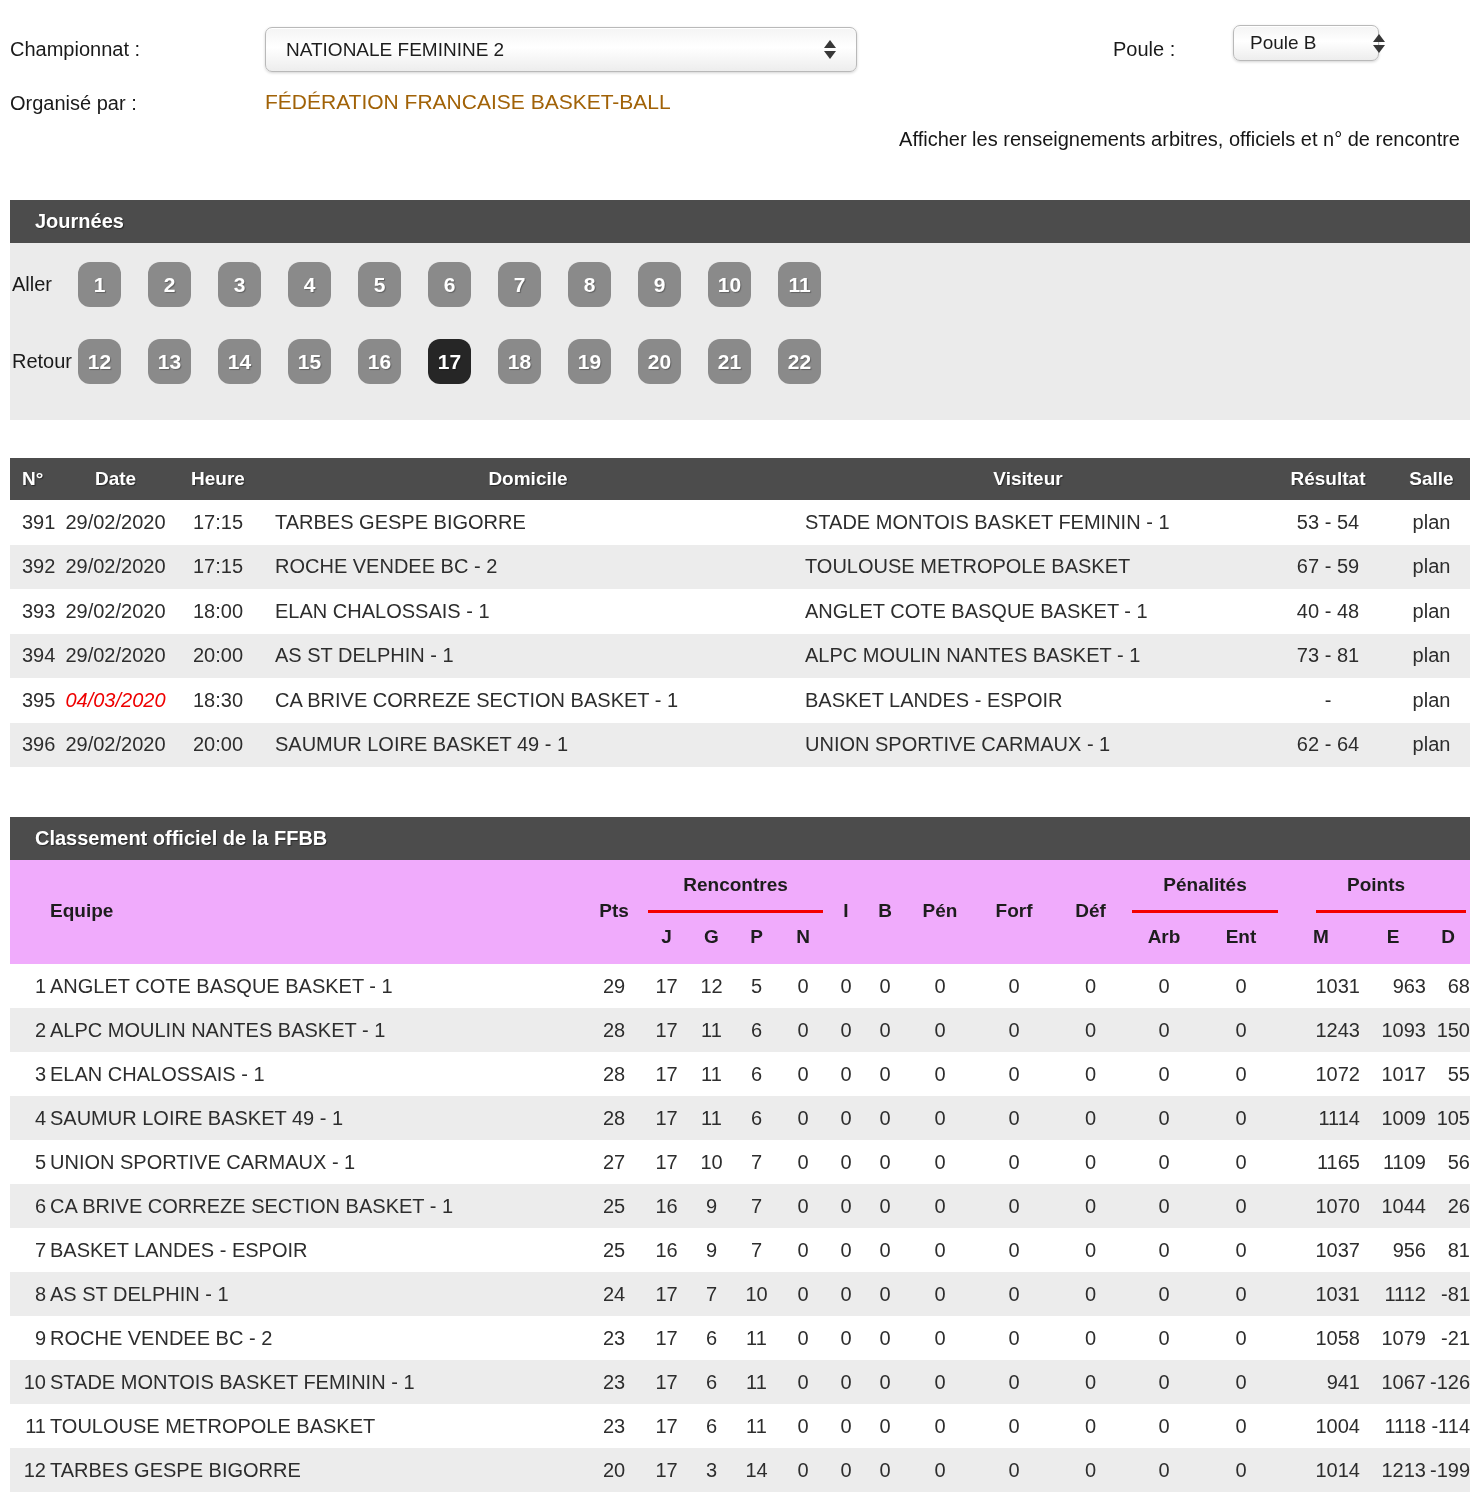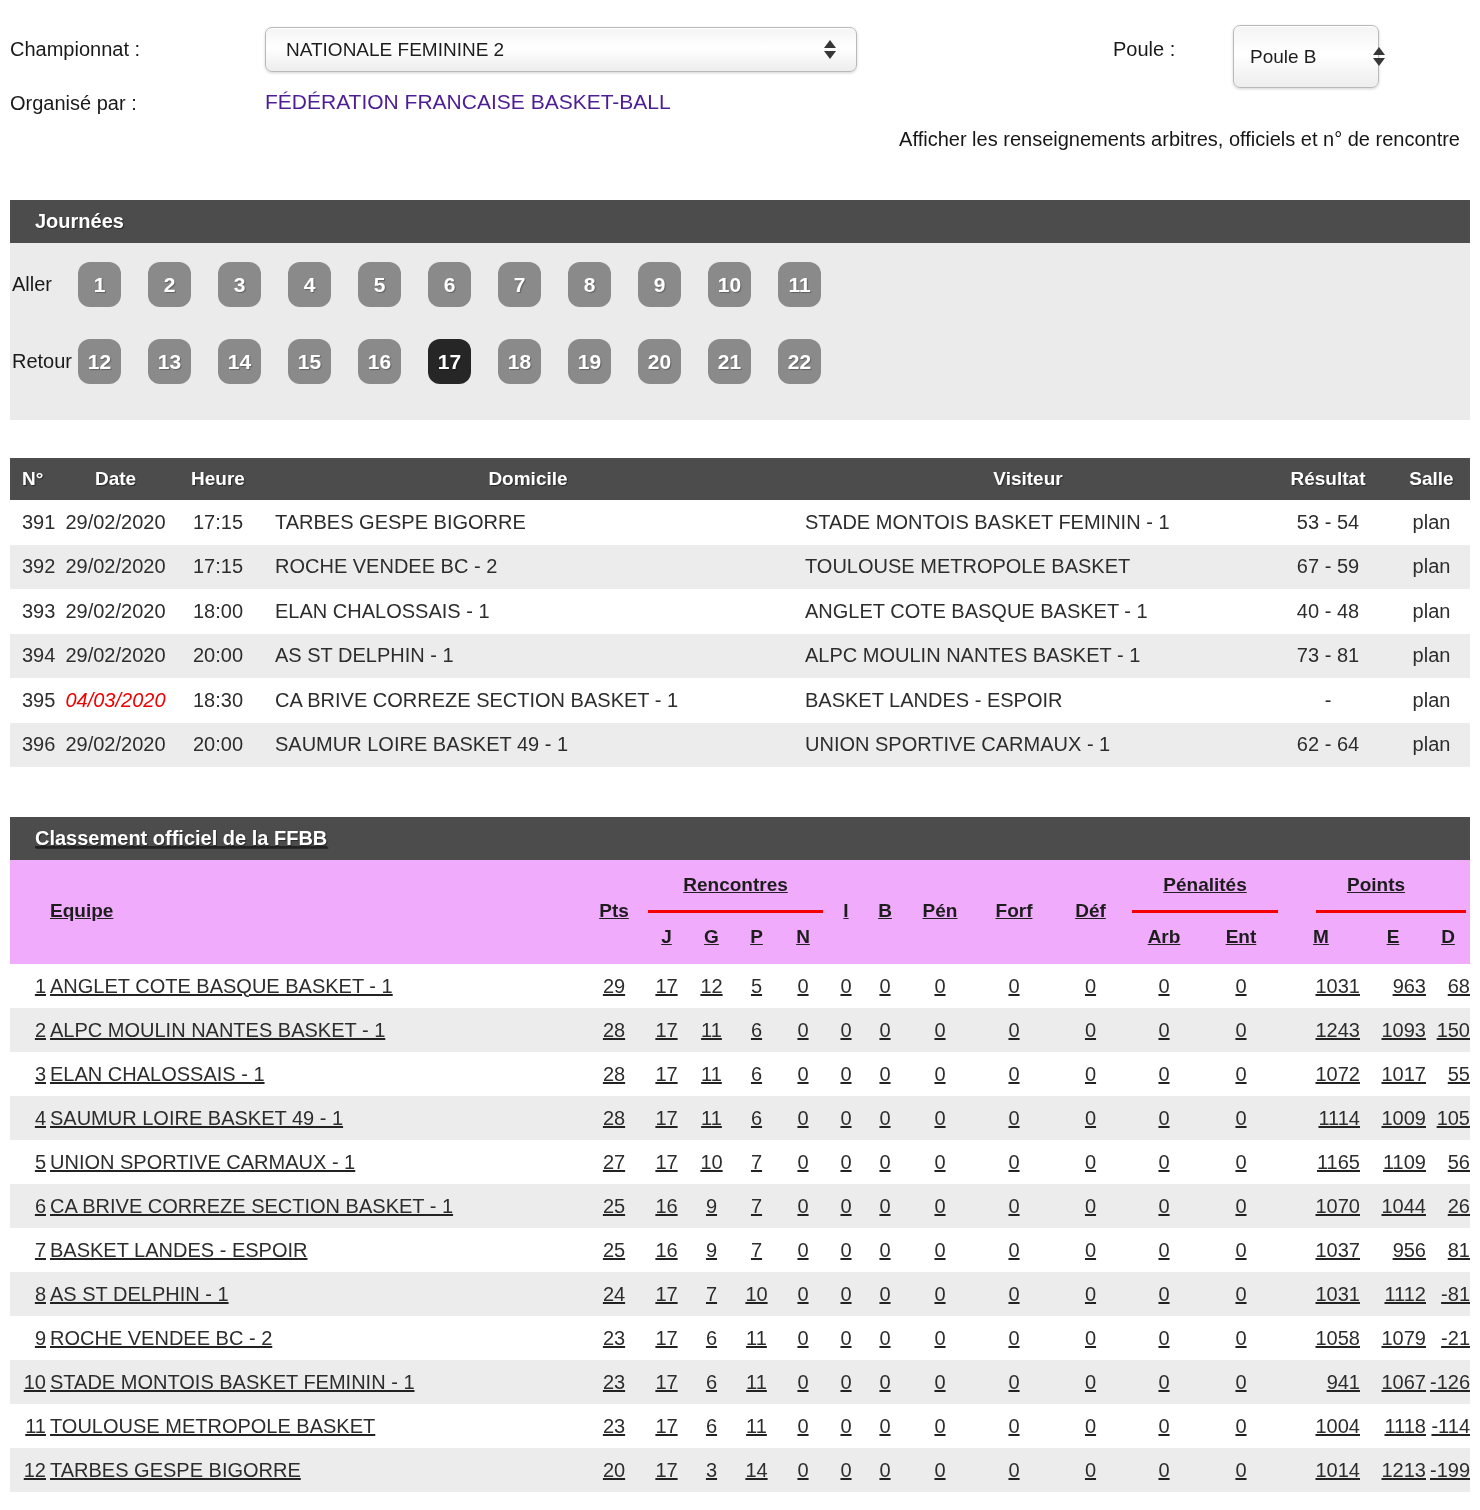--- a/index.html
+++ b/index.html
@@ -7,31 +7,31 @@
   body {
     width:1480px; height:1510px; overflow:hidden; position:relative;
     font-family:"Liberation Sans","DejaVu Sans",sans-serif;
     color:#222; -webkit-font-smoothing:antialiased;
   }
   
   .top { position:relative; height:200px; }
   .lbl { position:absolute; font-size:20px; color:#1a1a1a; }
   .lbl-championnat { left:10px; top:38px; }
   .lbl-organise   { left:10px; top:92px; }
-  .val-organise   { position:absolute; left:265px; top:90px; font-size:21px; color:#4c1d95; }
+  .val-organise   { position:absolute; left:265px; top:90px; font-size:21px; color:#a16207; }
   .lbl-poule      { left:1113px; top:38px; }
   .select {
     position:absolute; display:flex; align-items:center;
     border:1px solid #b9b9b9; border-radius:7px;
     background:linear-gradient(180deg,#f4f4f4,#ffffff 45%,#ededed);
     box-shadow:0 1px 3px rgba(0,0,0,.18), inset 0 1px 0 #fff;
     cursor:default;
   }
   .sel-championnat { left:265px; top:27px; width:592px; height:45px; padding:0 20px; }
-  .sel-poule       { left:1233px; top:25px; width:146px; height:63px; padding:14px 16px;gap:48px; }
+  .sel-poule       { left:1233px; top:25px; width:146px; height:36px; padding:14px 16px;gap:48px; }
   .sel-text { font-size:19px; color:#1d1d1d; flex:1; white-space:nowrap; }
   .sel-arrows { display:flex; flex-direction:column; align-items:center; margin-left:8px; }
   .tri-up   { width:0; height:0; border-left:6px solid transparent; border-right:6px solid transparent; border-bottom:8px solid #373737; margin-bottom:3px; }
   .tri-down { width:0; height:0; border-left:6px solid transparent; border-right:6px solid transparent; border-top:8px solid #373737; }
   .afficher-link { position:absolute; right:20px; top:128px; font-size:20px; color:#161616; cursor:pointer; white-space:nowrap; }
 
   
   .panel { margin:0 10px; }
   .panel-bar {
     height:43px; background:#4c4c4c; color:#fff; display:flex; align-items:center;
@@ -59,21 +59,21 @@
   .res-grid { display:grid; grid-template-columns:48px 115px 90px 530px 470px 130px 77px; align-items:center; }
   .res-head { height:42px; background:#4c4c4c; color:#fff; font-weight:bold; font-size:19px; text-shadow:1px 1px 1px rgba(0,0,0,.45); }
   .res-row { height:44.5px; font-size:20px; color:#2d2d2d; }
   .res-row:nth-child(even) { background:#ececec; }
   .c-left { padding-left:12px; text-align:left; }
   .c-center { text-align:center; }
   .red { color:#ee0000;font-style:italic; }
   .plan { cursor:pointer; }
 
   
-  .classement { margin-top:50px;text-decoration:underline; }
+  .classement { margin-top:50px; }
   .cls-grid { display:grid; grid-template-columns:40px 534px 60px 45px 45px 45px 48px 38px 40px 70px 78px 75px 72px 82px 78px 66px 44px; align-items:center; }
   .cls-header { padding:12px 0 14px 0; background:#f0abfc; }
   .cls-hrow { min-height:26px; font-size:19px; font-weight:bold; color:#1d1d1d; }
   .cls-hrow > div { text-align:center; }
   .h-equipe { grid-column:2; text-align:left !important; }
   .h-pts { grid-column:3; }
   .g-rencontres { grid-column:4 / 8; }
   .g-penalites  { grid-column:13 / 15; }
   .g-points     { grid-column:15 / 18; }
   .redline { height:3px; background:#f40000; align-self:center; margin:0 4px; }

